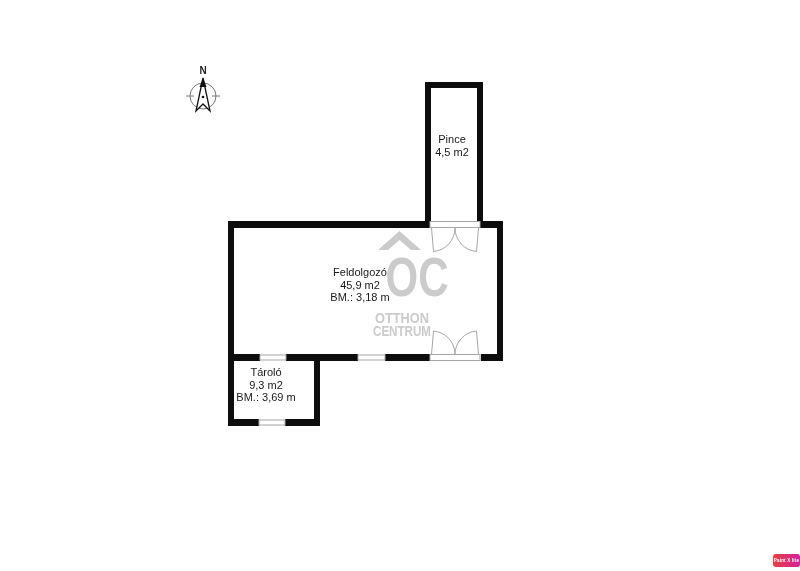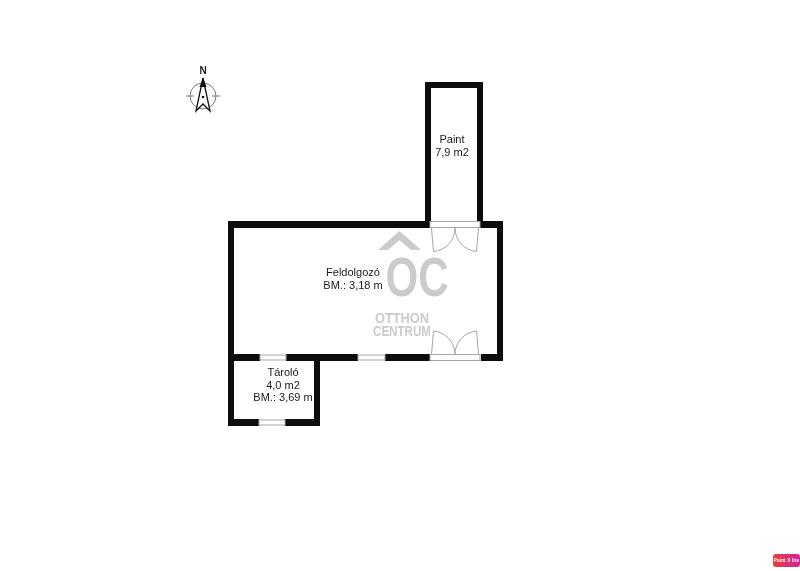--- a/index.html
+++ b/index.html
@@ -107,30 +107,31 @@
     <g stroke="#a6a6a6" stroke-width="1" fill="none">
       <rect x="430" y="354.5" width="50" height="6" fill="#ffffff"></rect>
       <line x1="431.5" y1="354.5" x2="433.5" y2="331"></line>
       <path d="M433.5,331 A23.5,23.5 0 0 1 455,354.5"></path>
       <line x1="478.5" y1="354.5" x2="476.5" y2="331"></line>
       <path d="M476.5,331 A23.5,23.5 0 0 0 455,354.5"></path>
     </g>
   </svg>
 
   <div class="room-label" style="left:412px; top:133px; width:80px;">
-    <span>Paint</span>
-    <span>7,9 m2</span>
+    <span>Pince</span>
+    <span>4,5 m2</span>
   </div>
 
-  <div class="room-label" style="left:233px; top:266px; width:240px;">
+  <div class="room-label" style="left:240px; top:266px; width:240px;">
     <span>Feldolgozó</span>
+    <span>45,9 m2</span>
     <span>BM.: 3,18 m</span>
   </div>
 
-  <div class="room-label" style="left:237px; top:366px; width:92px;">
+  <div class="room-label" style="left:220px; top:366px; width:92px;">
     <span>Tároló</span>
-    <span>4,0 m2</span>
+    <span>9,3 m2</span>
     <span>BM.: 3,69 m</span>
   </div>
 
   <div class="badge">Paint X lite</div>
 
 </div>
 
 </body></html>

